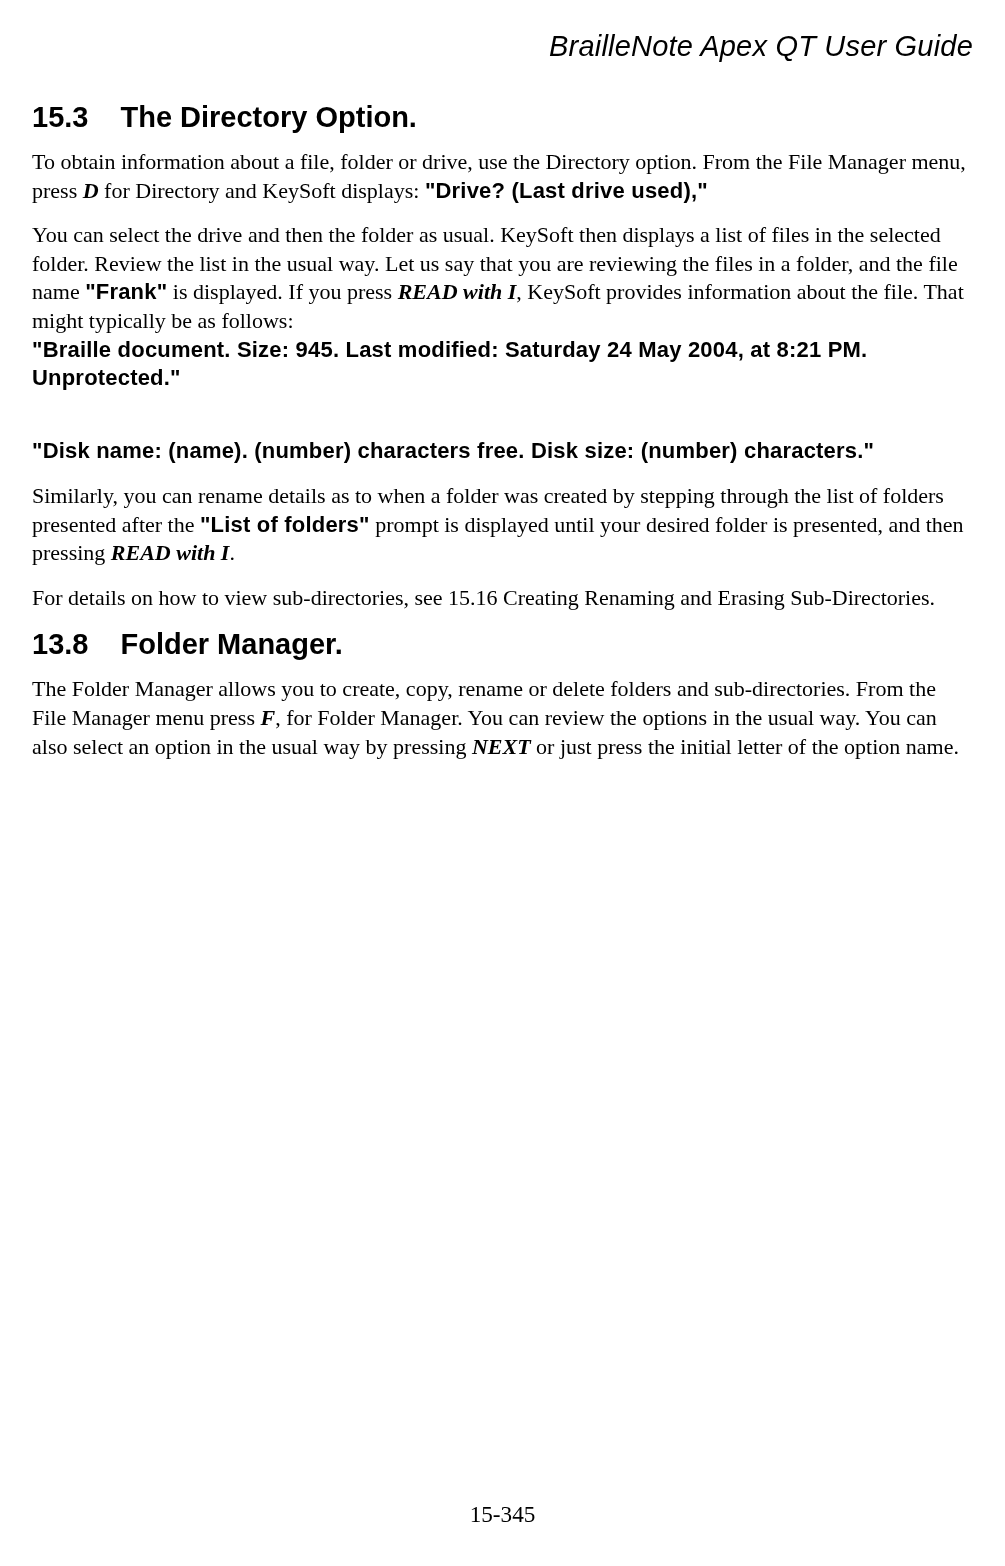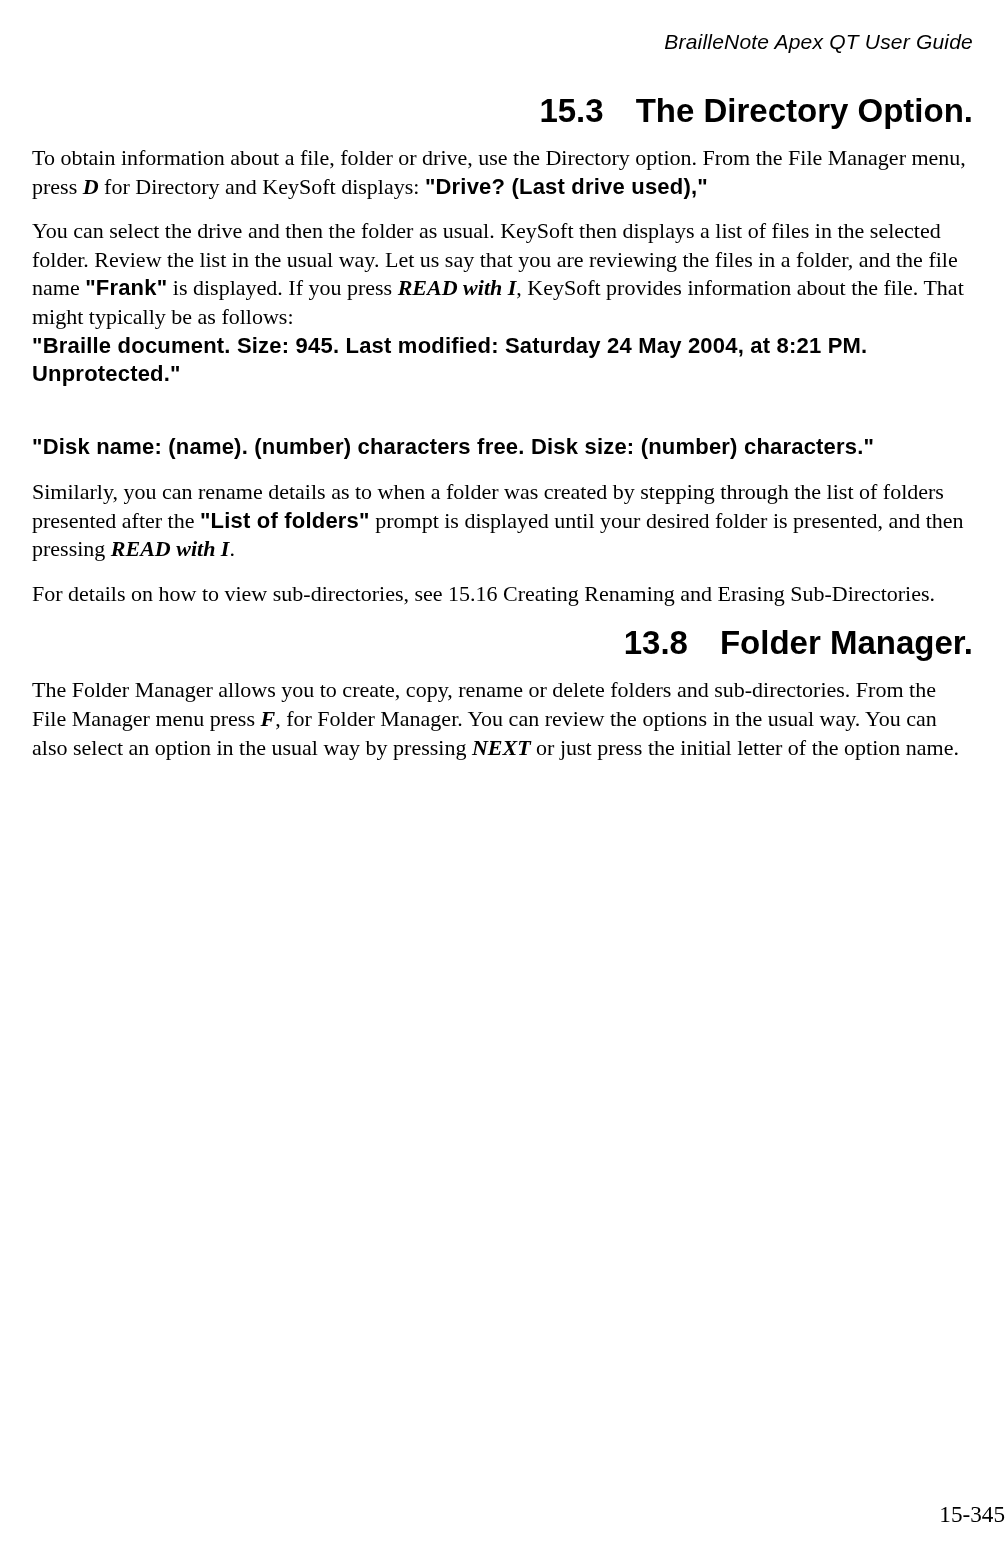--- a/index.html
+++ b/index.html
@@ -13,32 +13,31 @@
     .page {
       width: 1005px;
       height: 1566px;
       position: relative;
       box-sizing: border-box;
       padding: 30px 32px 0 32px;
     }
     .running-header {
       font-family: Arial, Helvetica, sans-serif;
       font-style: italic;
-      font-size: 21px;
+      font-size: 29px;
       text-align: right;
       margin-bottom: 38px;
       margin-top: 0;
       letter-spacing: 0.2px;
     }
     h2.section {
       font-family: Arial, Helvetica, sans-serif;
-      font-size: 33px;
+      font-size: 29px;
       font-weight: bold;
       margin: 0 0 14px 0;
-      text-align: right;
     }
     h2.section .num {
       display: inline-block;
       margin-right: 32px;
     }
     p {
       font-size: 22px;
       line-height: 1.3;
       margin: 7px 0 16px 0;
     }
@@ -48,21 +47,21 @@
       font-family: "Trebuchet MS", "Comic Sans MS", Arial, sans-serif;
       font-weight: bold;
       font-style: normal;
       letter-spacing: 0.2px;
     }
     .footer {
       position: absolute;
       bottom: 38px;
       left: 0;
       width: 100%;
-      text-align: right;
+      text-align: center;
       font-size: 23.2px;
       font-family: "Times New Roman", Times, serif;
     }
     .gap-large   { margin-top: 70px; }
   </style>
 </head>
 <body>
 
 <div class="page">
 

